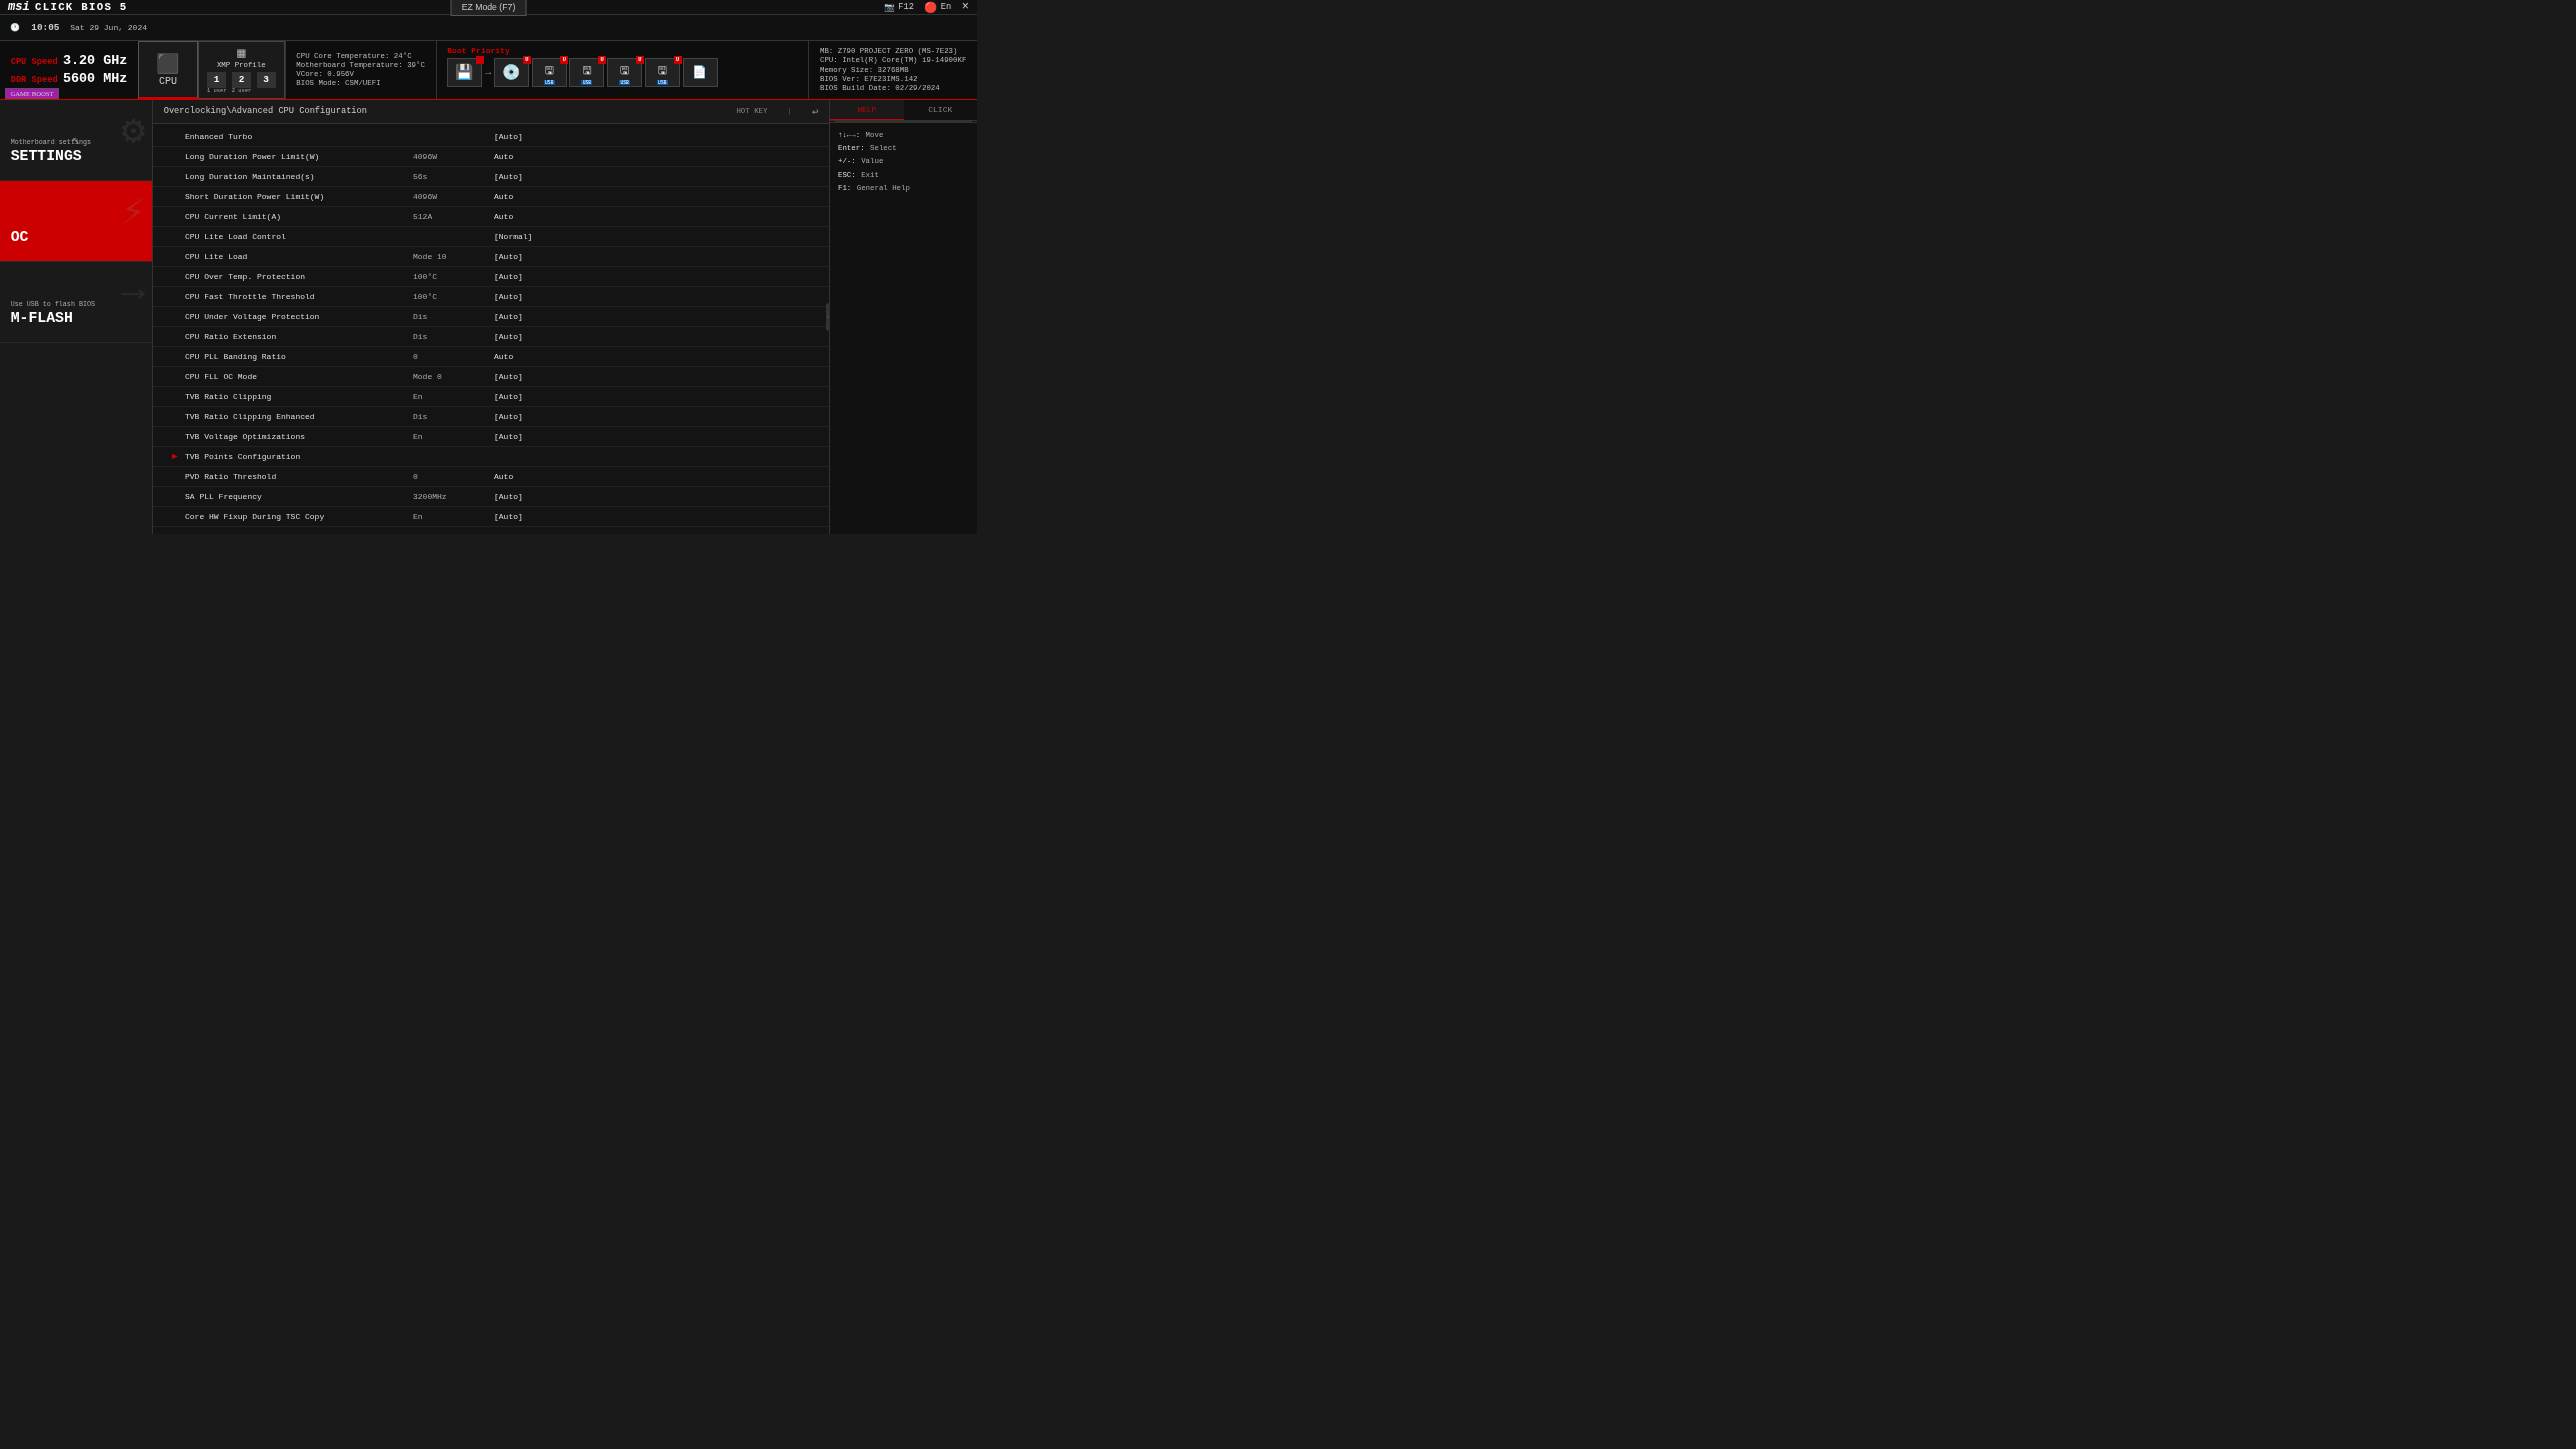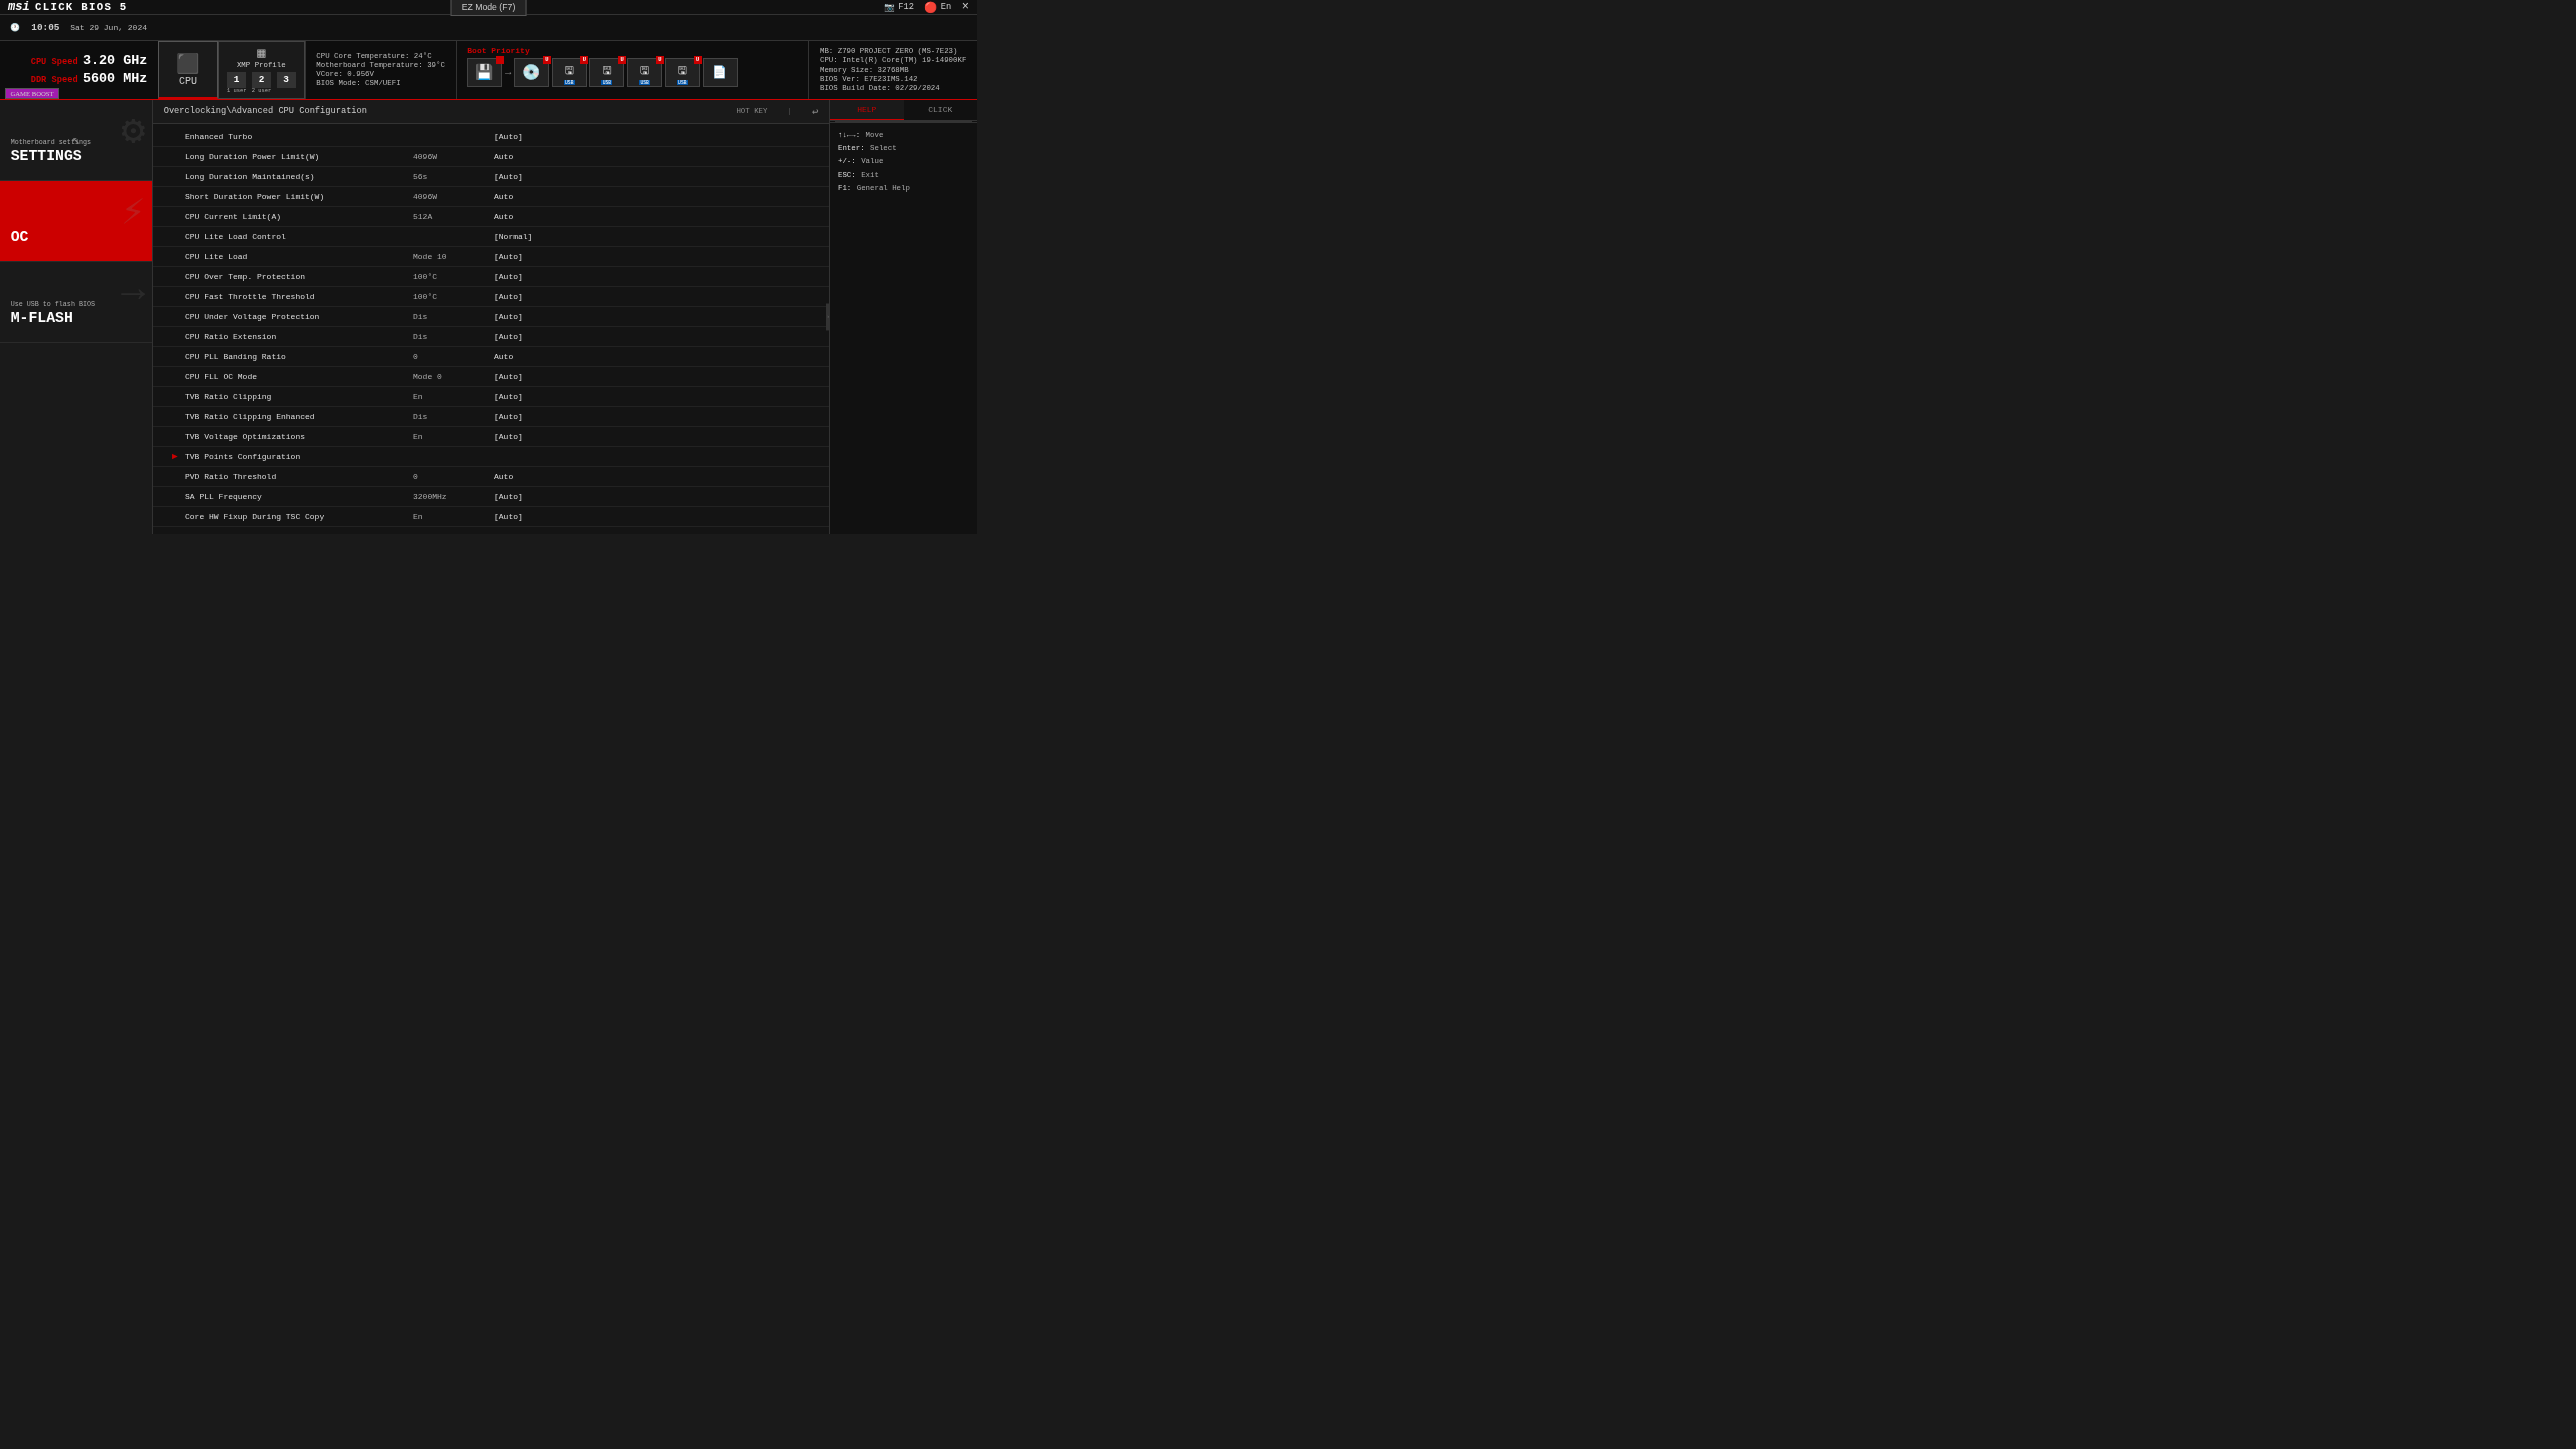--- a/index.html
+++ b/index.html
@@ -87,21 +87,20 @@
       align-items: stretch;
       border-bottom: 1.3px solid #cc0000;
     }
     .status-left {
       padding: 5.4px 10.7px;
       min-width: 134px;
       display: flex;
       flex-direction: column;
       justify-content: center;
       gap: 2.7px;
-      margin-left: 20px;
     }
     .speed-label { color: #cc0000; font-size: 8.7px; font-weight: bold; }
     .speed-value { color: white; font-size: 13.4px; font-weight: bold; }
     .speed-row { display: flex; align-items: baseline; gap: 5.4px; }
     .cpu-icon-block {
       border: 0.7px solid #555;
       padding: 4px 8px;
       display: flex;
       flex-direction: column;
       align-items: center;

